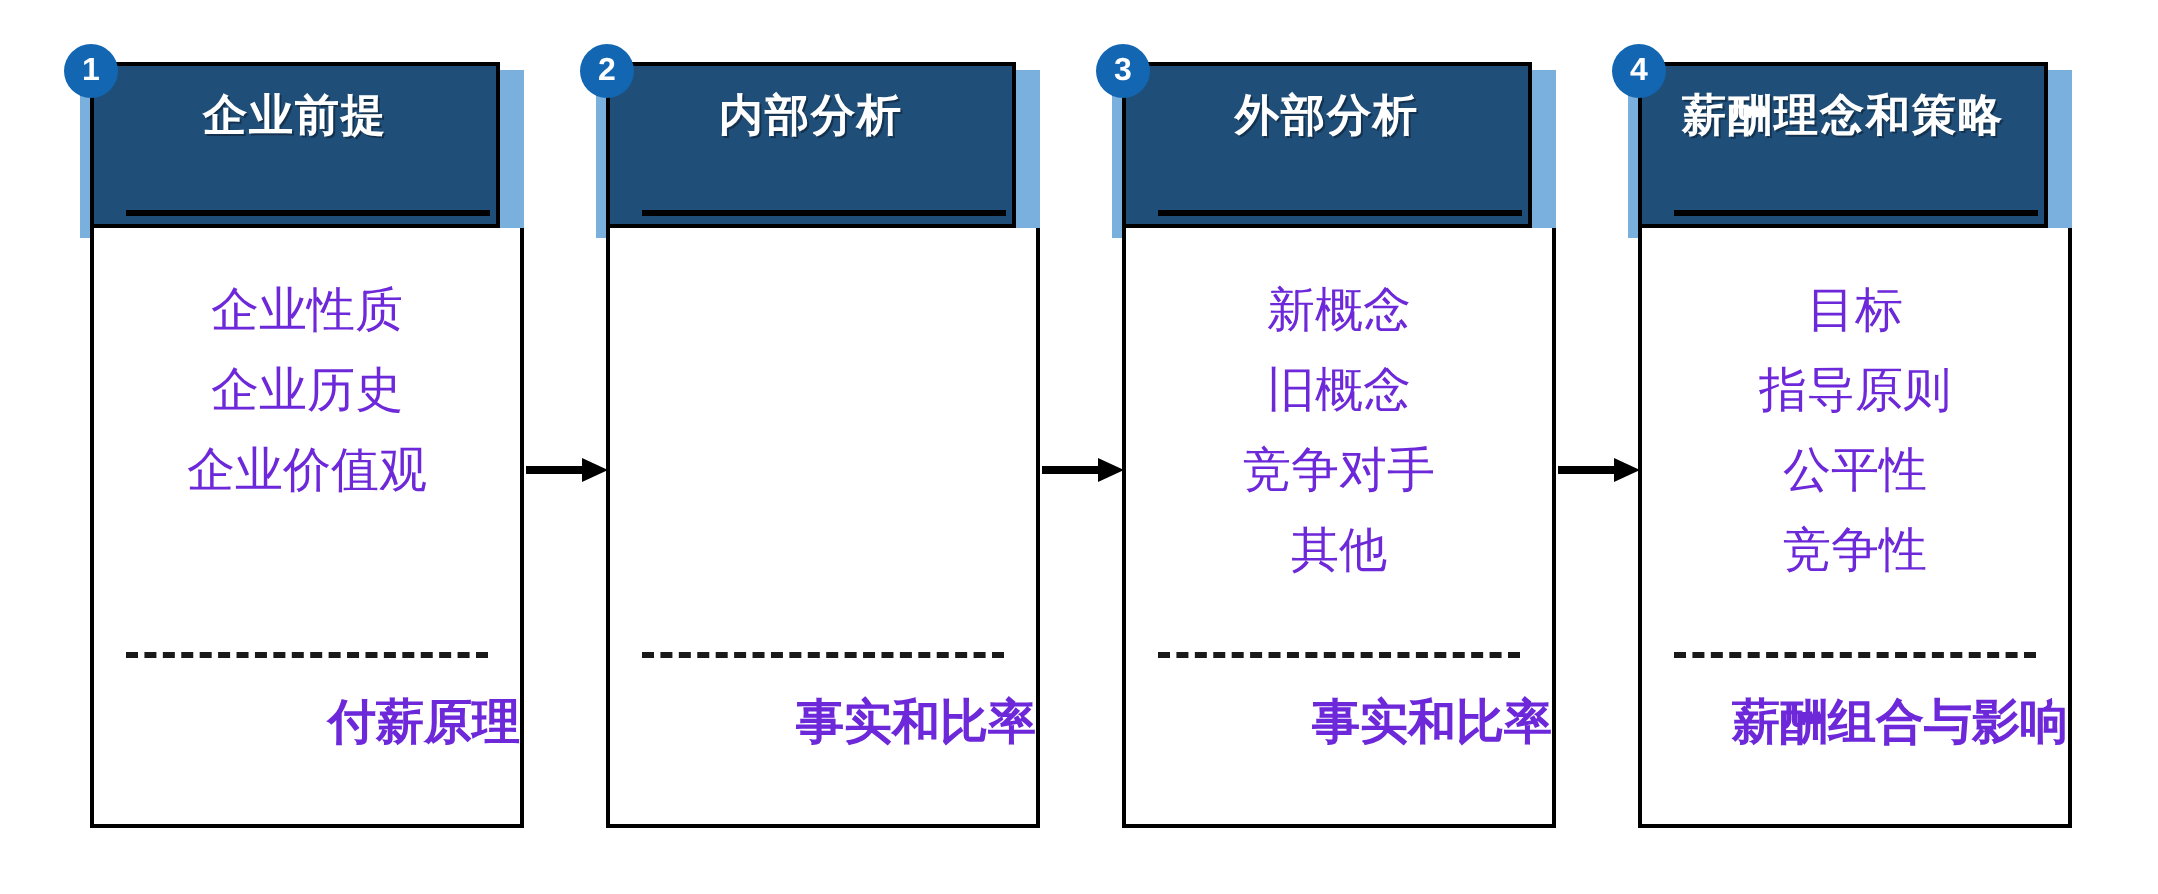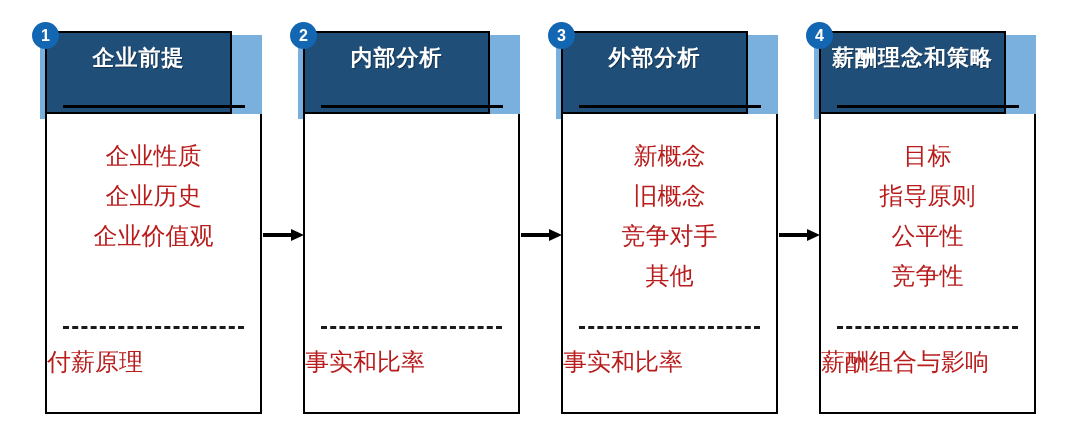--- a/index.html
+++ b/index.html
@@ -37,21 +37,21 @@
     width: 222px;
     height: 84px;
     background: #7ab0de;
   }
 
   
   .header-box {
     position: absolute;
     left: 0px;
     top: 31px;
-    width: 187px;
+    width: 205px;
     height: 83px;
     background: #1f4e79;
     border: 2px solid #000000;
     box-sizing: border-box;
     display: flex;
     align-items: flex-start;
     justify-content: center;
   }
 
   .header-title {
@@ -92,40 +92,41 @@
   .items {
     position: absolute;
     left: 0;
     top: 22px;
     width: 100%;
     text-align: center;
   }
 
   .item {
     font-size: 24px;
-    color: #b91c1c;
+    color: #6d28d9;
     line-height: 40px;
     white-space: nowrap;
   }
 
   .divider {
     position: absolute;
     left: 16px;
     right: 16px;
     top: 212px;
     border-top: 3px dashed #1a1a1a;
     height: 0;
   }
 
   .items-lower {
     position: absolute;
     left: 0;
     top: 228px;
     width: 100%;
-    text-align: left;
+    text-align: right;
+    font-weight: bold;
   }
 
   
   .badge {
     position: absolute;
     left: -13px;
     top: 22px;
     width: 27px;
     height: 27px;
     border-radius: 50%;

